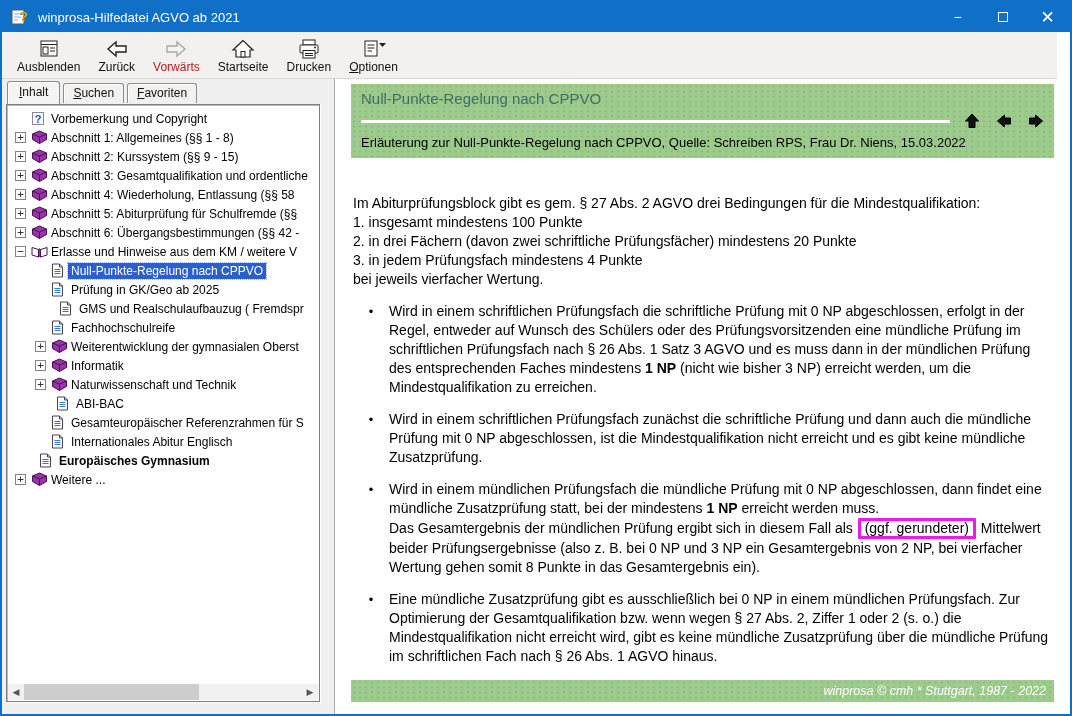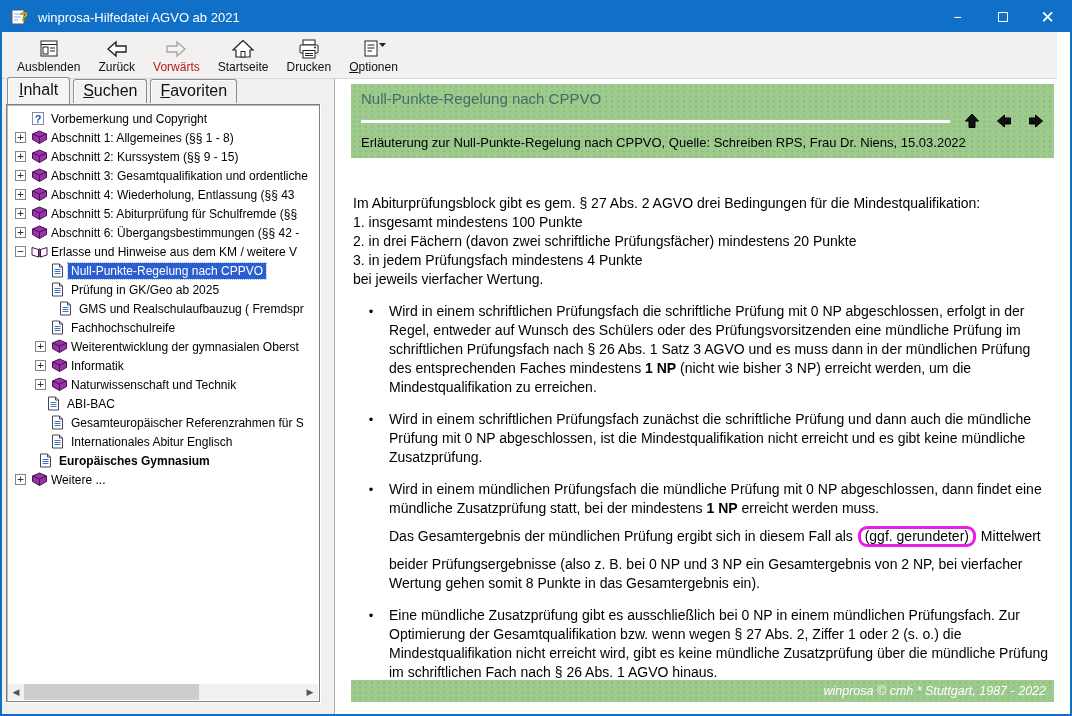--- a/index.html
+++ b/index.html
@@ -31,21 +31,21 @@
   .toolbar{position:absolute;left:0;top:30px;right:13px;height:47px;background:#F2F1EF;
     border-bottom:1px solid #D8D8D8;display:flex;align-items:flex-start;padding:3px 0 0 6px;}
   .tb-btn{display:flex;flex-direction:column;align-items:center;justify-content:flex-start;
     padding:2px 9px;font-size:12px;color:#111;}
   .tb-btn .tb-icon{height:23px;display:flex;align-items:center;}
   .tb-btn.disabled{color:#b91c1c;}
   
   .left-panel{position:absolute;left:0;top:77px;width:332px;bottom:0;background:var(--panel);}
   .tabs{position:absolute;left:5px;top:2px;display:flex;align-items:flex-end;height:22px;}
   .tab{border:1px solid #8C8C8C;border-bottom:none;border-radius:3px 3px 0 0;background:#F2F1EF;
-    font-size:16px;padding:2px 9px 3px 9px;margin-right:3px;color:#111;
+    font-size:12px;padding:2px 9px 3px 9px;margin-right:3px;color:#111;
     box-shadow:inset 1px 1px 0 #fff;}
   .tab.active{padding:3px 11px 5px 11px;background:#F5F4F2;position:relative;top:1px;}
   
   .tree-box{position:absolute;left:4px;right:14px;top:25px;bottom:12px;background:#fff;
     border:1px solid #7E7E7E;box-shadow:inset 1px 1px 0 #B9B9B9, 1px 1px 0 #fff;overflow:hidden;}
   .tree{position:absolute;left:0;top:4px;right:0;bottom:18px;overflow:hidden;font-size:12px;color:#000;}
   .tree-row{height:19px;display:flex;align-items:center;white-space:nowrap;}
   .exp{width:11px;height:11px;border:1px solid #848484;background:#fff;color:#333;
     font-size:11px;line-height:9px;text-align:center;flex:0 0 11px;margin-right:5px;font-family:"DejaVu Sans Mono",monospace;}
   .exp.none{visibility:hidden;}
@@ -68,21 +68,21 @@
   .c-rule{flex:1;height:3px;background:#fff;}
   .c-nav{display:flex;gap:16px;margin-left:14px;}
   .c-nav span{display:flex;align-items:center;}
   .c-subtitle{font-size:13px;color:#000;}
   .c-body{position:absolute;left:18px;right:18px;top:115px;font-size:14px;line-height:19px;color:#000;}
   .para{margin-bottom:13px;}
   .bullet{display:flex;margin-bottom:13px;}
   .bullet .dot{flex:0 0 36px;text-align:center;font-size:13px;}
   .bullet .btext{flex:1;}
   b.np{font-weight:bold;}
-  .mark{border:3px solid var(--hl);border-radius:9px;padding:0 4px;margin:8px 1px;display:inline-block;line-height:15px;}
+  .mark{border:3px solid var(--hl);border-radius:1px;padding:0 4px;margin:0 1px;display:inline-block;line-height:15px;}
   .c-footer{position:absolute;left:16px;right:16px;bottom:12px;height:22px;
     display:flex;align-items:center;justify-content:flex-end;padding-right:8px;
     color:#fff;font-style:italic;font-size:12.5px;}
   u{text-decoration:underline;}
 </style>
 </head>
 <body>
 
 <div class="titlebar">
   <span class="app-icon">
@@ -222,21 +222,21 @@
         </div>
         <div class="tree-row" style="padding-left: 8px;">
           <span class="exp">+</span>
           <span class="tree-ico">
             <svg xmlns="http://www.w3.org/2000/svg" width="17" height="15" viewBox="0 0 17 15">
               <path d="M1.5 4 L8.5 1 L15.5 4 L15.5 9.5 L8.5 13.5 L1.5 9.5 Z" fill="#9933AA" stroke="#47104F"></path>
               <path d="M1.5 4 L8.5 7 L15.5 4" fill="none" stroke="#47104F"></path>
               <path d="M8.5 7 L8.5 13.5" stroke="#47104F"></path>
             </svg>
           </span>
-          <span class="tree-label">Abschnitt 4: Wiederholung, Entlassung (§§ 43</span>
+          <span class="tree-label">Abschnitt 4: Wiederholung, Entlassung (§§ 58</span>
         </div>
         <div class="tree-row" style="padding-left: 8px;">
           <span class="exp">+</span>
           <span class="tree-ico">
             <svg xmlns="http://www.w3.org/2000/svg" width="17" height="15" viewBox="0 0 17 15">
               <path d="M1.5 4 L8.5 1 L15.5 4 L15.5 9.5 L8.5 13.5 L1.5 9.5 Z" fill="#9933AA" stroke="#47104F"></path>
               <path d="M1.5 4 L8.5 7 L15.5 4" fill="none" stroke="#47104F"></path>
               <path d="M8.5 7 L8.5 13.5" stroke="#47104F"></path>
             </svg>
           </span>
@@ -342,21 +342,21 @@
           <span class="exp">+</span>
           <span class="tree-ico">
             <svg xmlns="http://www.w3.org/2000/svg" width="17" height="15" viewBox="0 0 17 15">
               <path d="M1.5 4 L8.5 1 L15.5 4 L15.5 9.5 L8.5 13.5 L1.5 9.5 Z" fill="#9933AA" stroke="#47104F"></path>
               <path d="M1.5 4 L8.5 7 L15.5 4" fill="none" stroke="#47104F"></path>
               <path d="M8.5 7 L8.5 13.5" stroke="#47104F"></path>
             </svg>
           </span>
           <span class="tree-label">Naturwissenschaft und Technik</span>
         </div>
-        <div class="tree-row" style="padding-left: 24px;">
+        <div class="tree-row" style="padding-left: 33px;">
           <span class="exp none"></span>
           <span class="tree-ico">
             <svg xmlns="http://www.w3.org/2000/svg" width="13" height="15" viewBox="0 0 13 15">
               <path d="M1.5 1 H8.5 L11.5 4 V14 H1.5 Z" fill="#fff" stroke="#445"></path>
               <path d="M8.5 1 V4 H11.5" fill="none" stroke="#445"></path>
               <line x1="3.5" y1="6.5" x2="9.5" y2="6.5" stroke="#37c"></line>
               <line x1="3.5" y1="8.5" x2="9.5" y2="8.5" stroke="#37c"></line>
               <line x1="3.5" y1="10.5" x2="9.5" y2="10.5" stroke="#37c"></line>
             </svg>
           </span>

